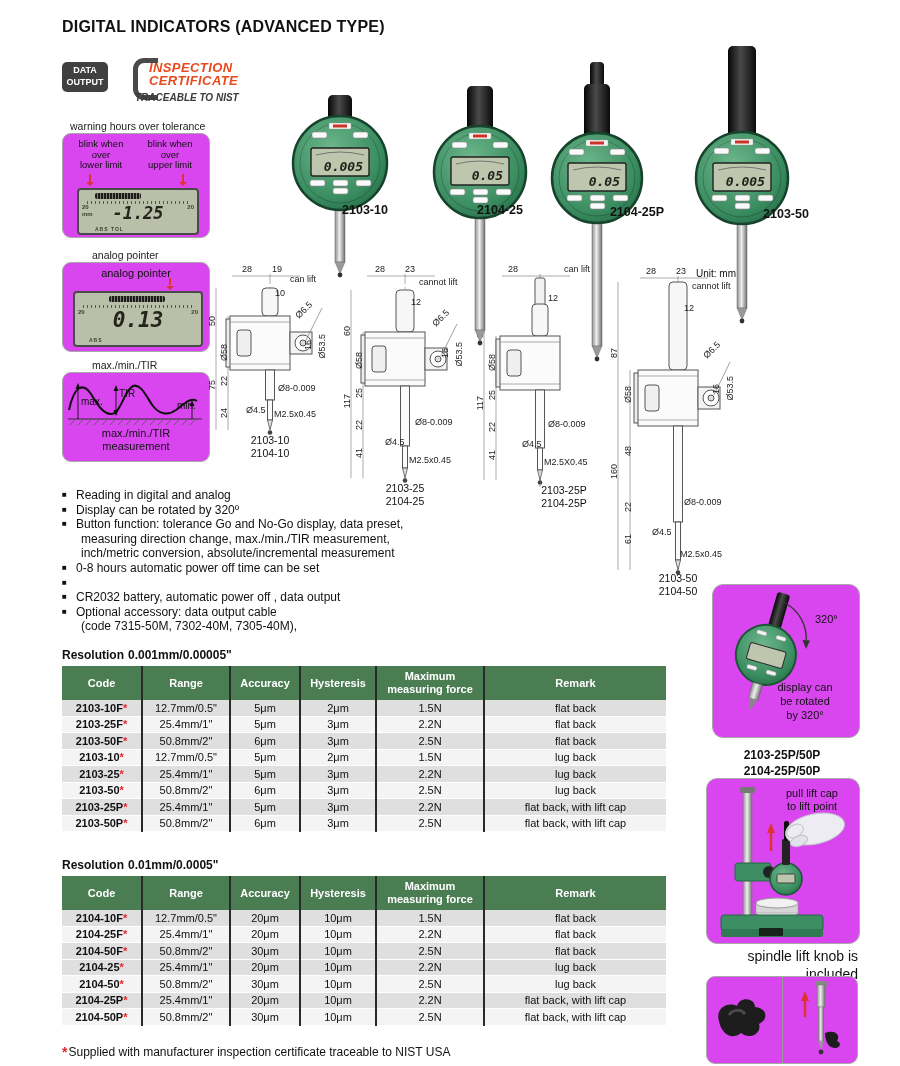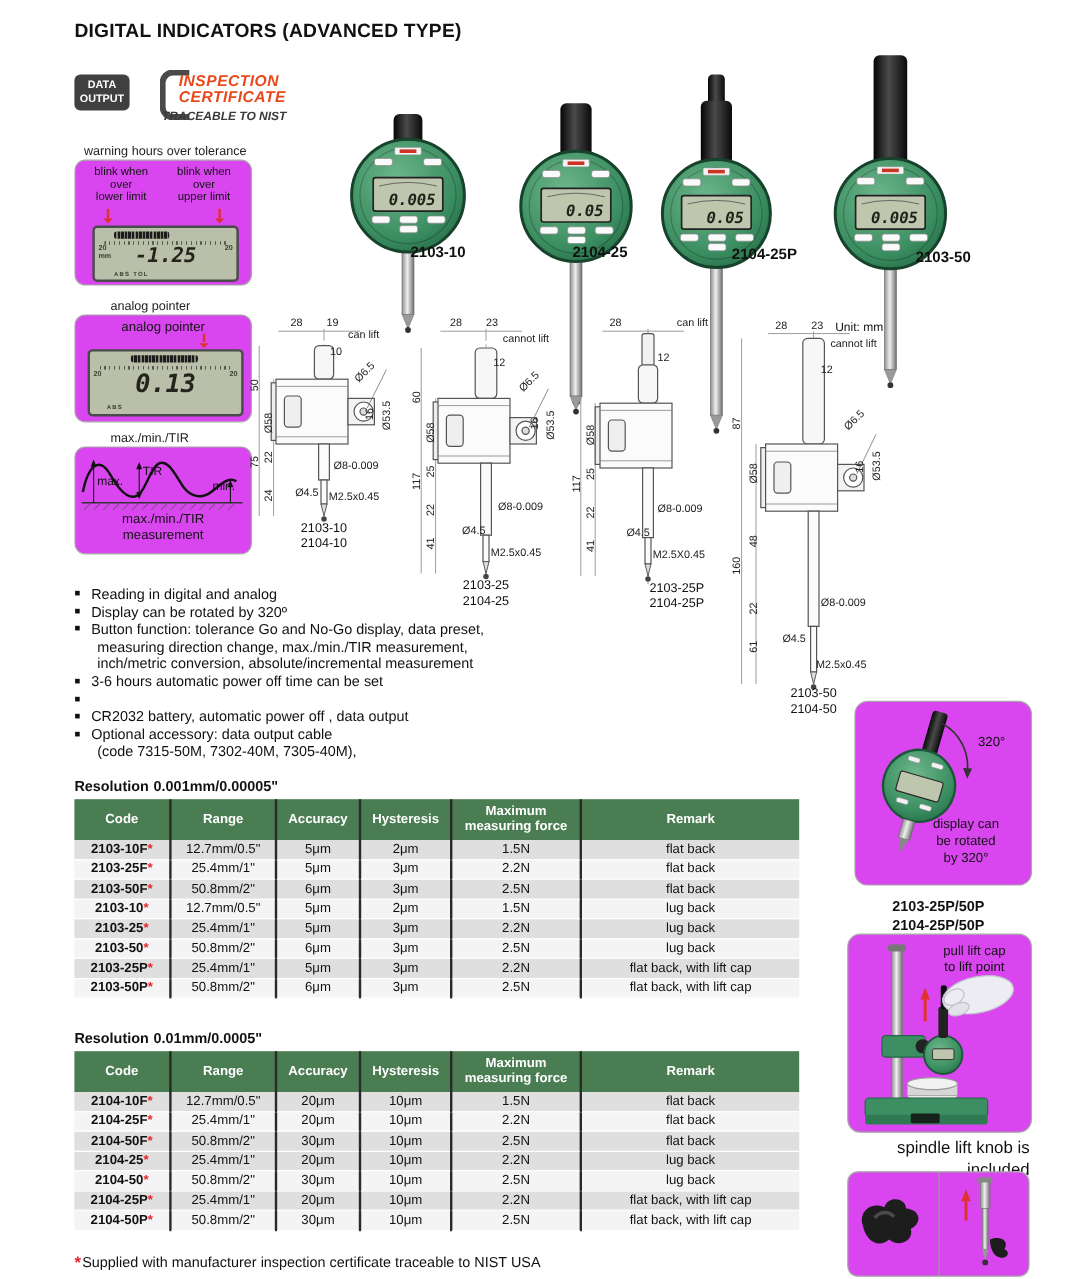--- a/index.html
+++ b/index.html
@@ -437,21 +437,21 @@
       <div class="feat-line">
         <span class="bullet no-bullet"></span>
         <span>measuring direction change, max./min./TIR measurement,</span>
       </div>
       <div class="feat-line">
         <span class="bullet no-bullet"></span>
         <span>inch/metric conversion, absolute/incremental measurement</span>
       </div>
       <div class="feat-line">
         <span class="bullet">■</span>
-        <span>3-6 hours automatic power off time can be set</span>
+        <span>0-8 hours automatic power off time can be set</span>
       </div>
       <div class="feat-line">
         <span class="bullet">■</span>
       </div>
       <div class="feat-line">
         <span class="bullet">■</span>
         <span>CR2032 battery, automatic power off , data output</span>
       </div>
       <div class="feat-line">
         <span class="bullet">■</span>

